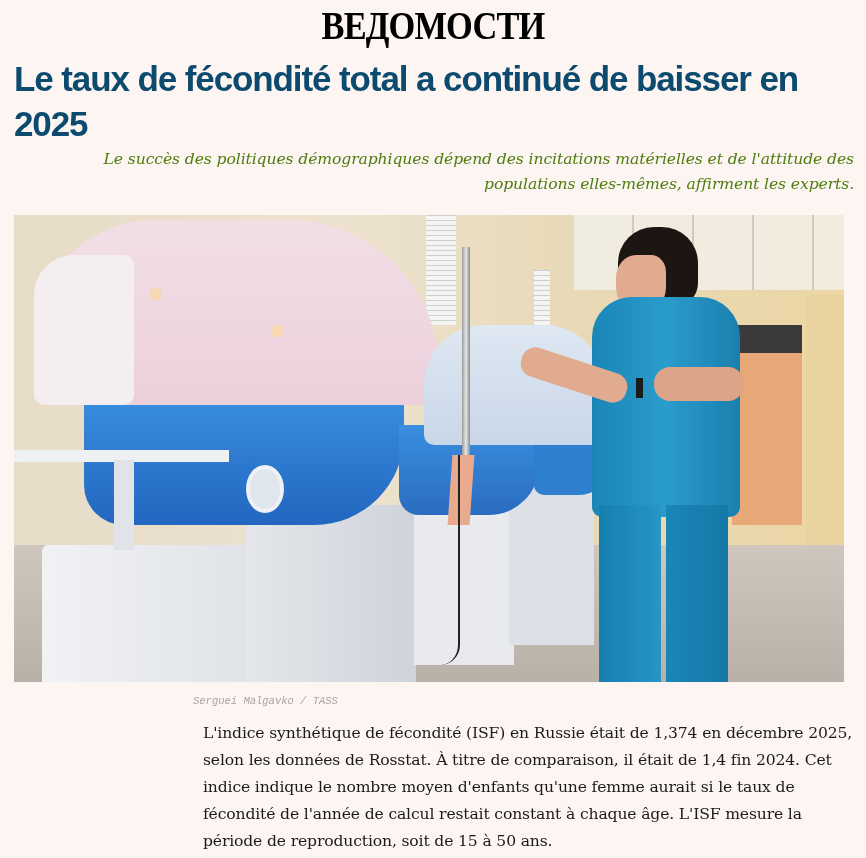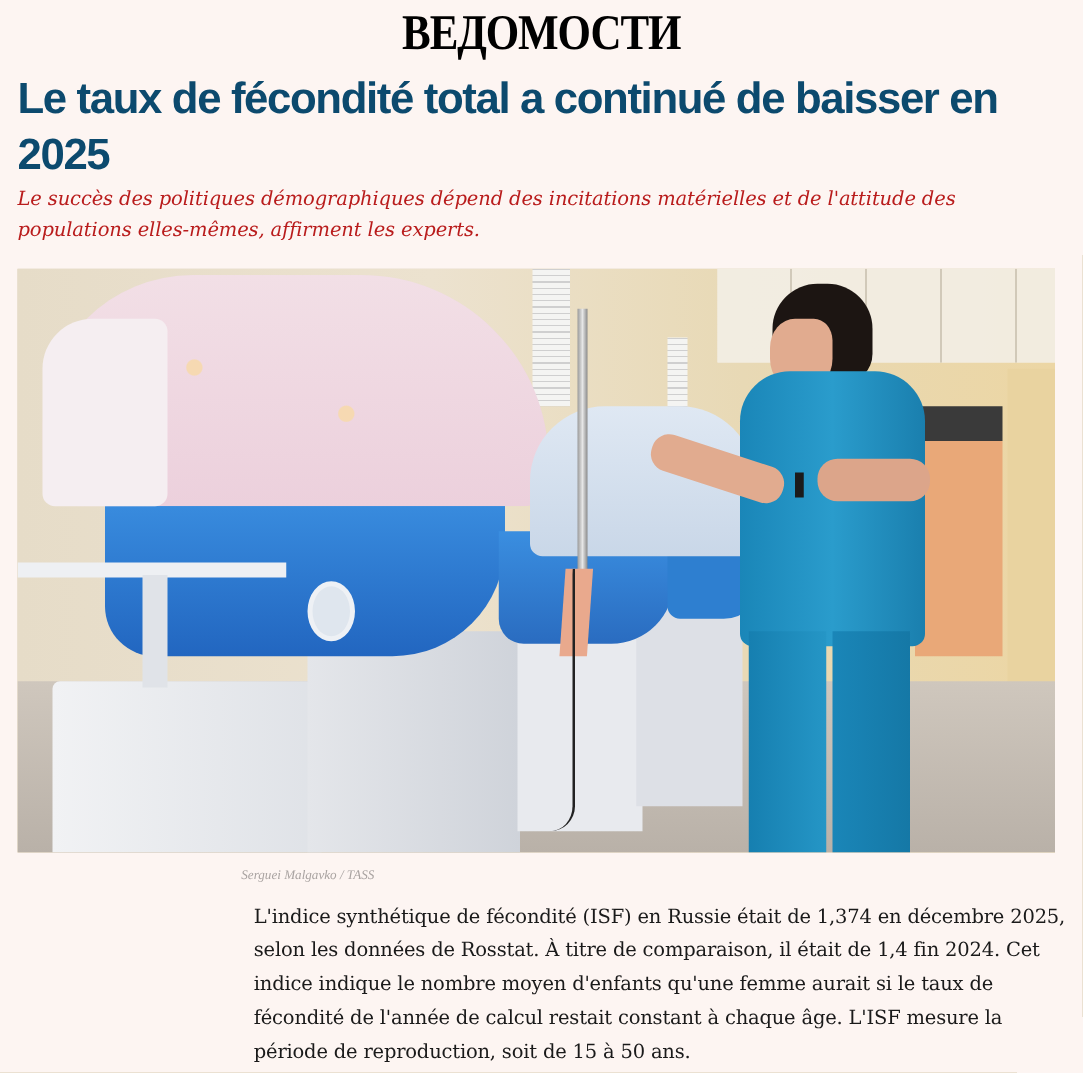--- a/index.html
+++ b/index.html
@@ -20,30 +20,30 @@
   .headline {
     position: absolute; left: 14px; top: 56px; width: 850px;
     font-family: "Liberation Sans", "DejaVu Sans", sans-serif;
     font-weight: bold; font-size: 35px; line-height: 45px;
     letter-spacing: -1.1px; color: #0c4a6e; margin: 0;
   }
   .subtitle {
     position: absolute; left: 14px; top: 147px; width: 840px;
     font-family: "DejaVu Serif", "Liberation Serif", serif;
     font-style: italic; font-size: 15.6px; line-height: 25px;
-    color: #b91c1c; margin: 0; letter-spacing: -0.1px;
+    color: #4d7c0f; margin: 0; letter-spacing: -0.1px; text-align: right;
   }
   .photo {
     position: absolute; left: 14px; top: 215px; width: 830px; height: 467px;
     overflow: hidden; background: #d9cdb3;
   }
   .photo div { position: absolute; }
   .credit {
     position: absolute; left: 193px; top: 695px;
-    font-family: Liberation Serif, serif;
+    font-family: Liberation Mono, monospace;
     font-style: italic; font-size: 10.5px; color: #a9a3a1;
   }
   .body-text {
     position: absolute; left: 203px; top: 720px; width: 660px;
     font-family: "DejaVu Serif", "Liberation Serif", serif;
     font-size: 15.6px; line-height: 27px; color: #1a1a1a; margin: 0;
     letter-spacing: -0.15px;
   }
 </style>
 </head>

